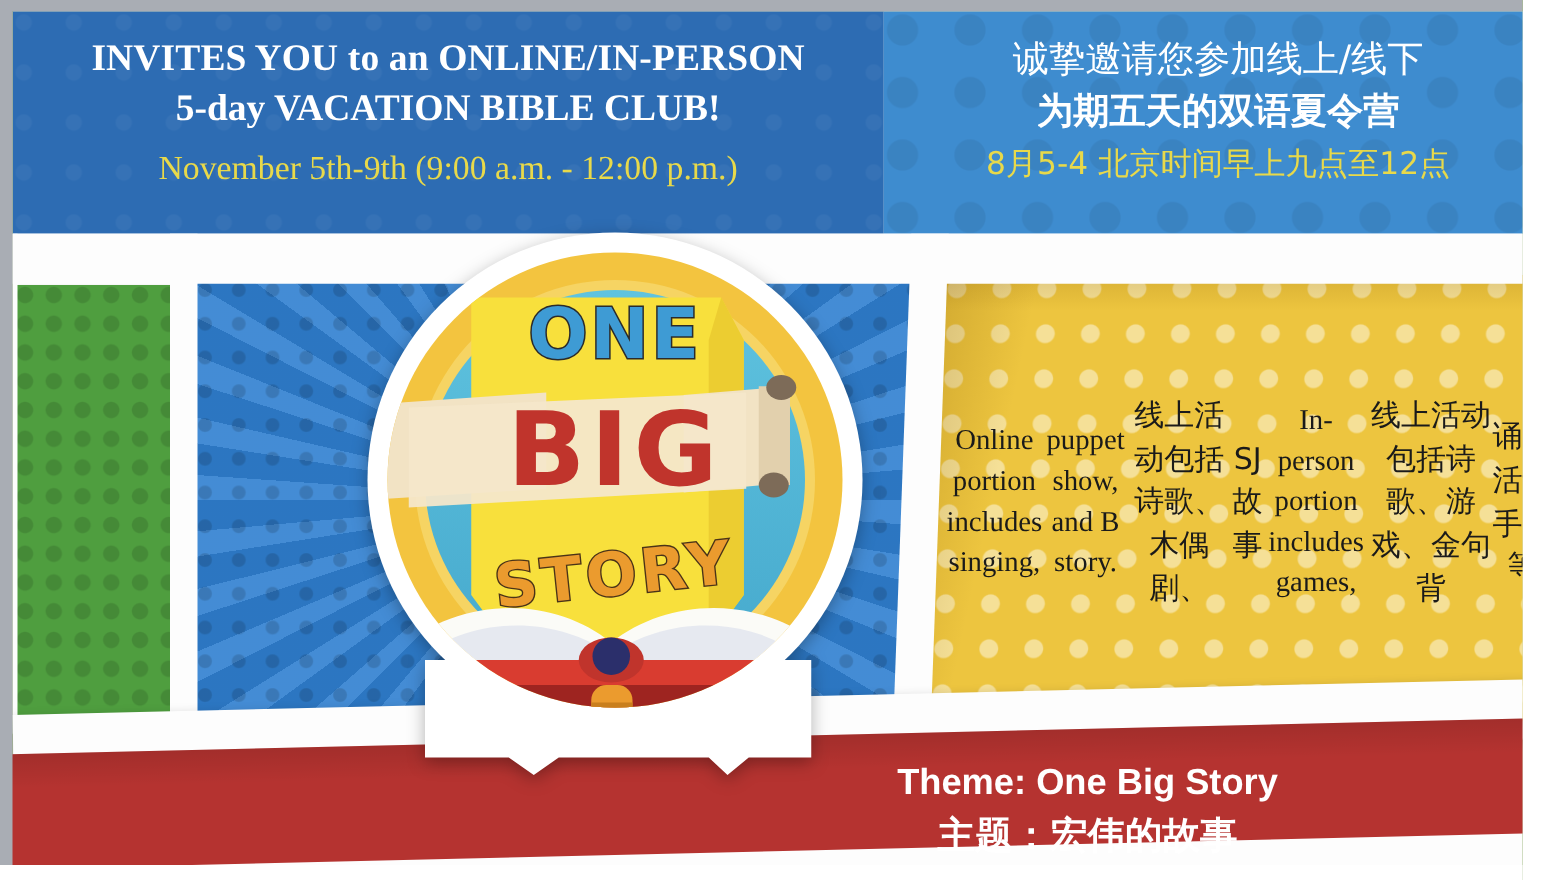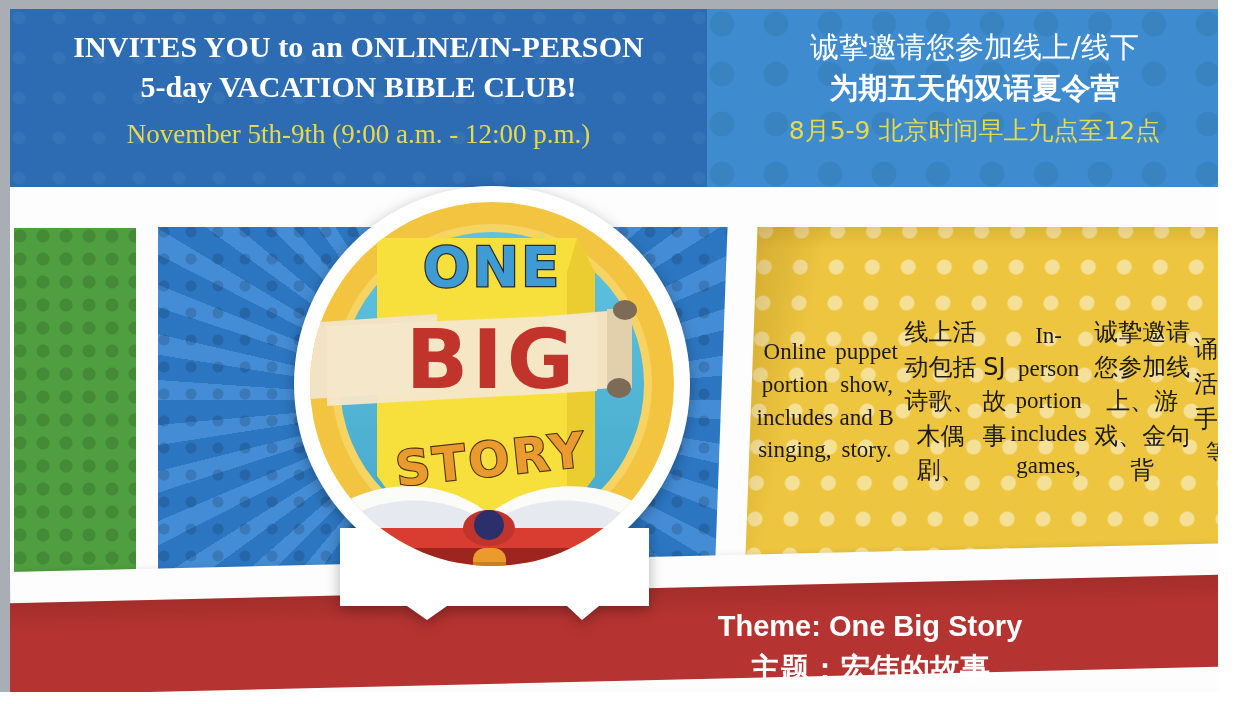--- a/index.html
+++ b/index.html
@@ -111,21 +111,21 @@
 
     <div class="hdr-en">
       <div class="l1">INVITES YOU to an ONLINE/IN-PERSON</div>
       <div class="l2">5-day VACATION BIBLE CLUB!</div>
       <div class="l3">November 5th-9th (9:00 a.m. - 12:00 p.m.)</div>
     </div>
 
     <div class="hdr-zh">
       <div class="z1">诚挚邀请您参加线上/线下</div>
       <div class="z2">为期五天的双语夏令营</div>
-      <div class="z3">8月5-9 北京时间早上九点至12点</div>
+      <div class="z3">8月5-4 北京时间早上九点至12点</div>
     </div>
   </div>
 
   <div class="panel panel-green"></div>
 
   <div class="panel panel-blue">
     <div class="rays"></div>
     <div class="dots"></div>
   </div>
 
@@ -134,21 +134,21 @@
     <div class="yshade"></div>
   </div>
 
   <div class="yellow-text">
     <div class="en">Online portion includes singing,</div>
     <div class="en">puppet show, and B story.</div>
     <div class="zh">线上活动包括诗歌、木偶剧、</div>
     <div class="zh">SJ故事</div>
     <div class="gap"></div>
     <div class="en">In-person portion includes games,</div>
-    <div class="zh">诚挚邀请您参加线上、游戏、金句背</div>
+    <div class="zh">线上活动包括诗歌、游戏、金句背</div>
     <div class="zh">诵、活动手册等</div>
   </div>
 
   <div class="frame-h-top"></div>
   <div class="frame-left-pad"></div>
   <div class="frame-v1"></div>
   <div class="frame-v2"></div>
   <div class="frame-h-bot"></div>
 
   <div class="red-band"></div>

